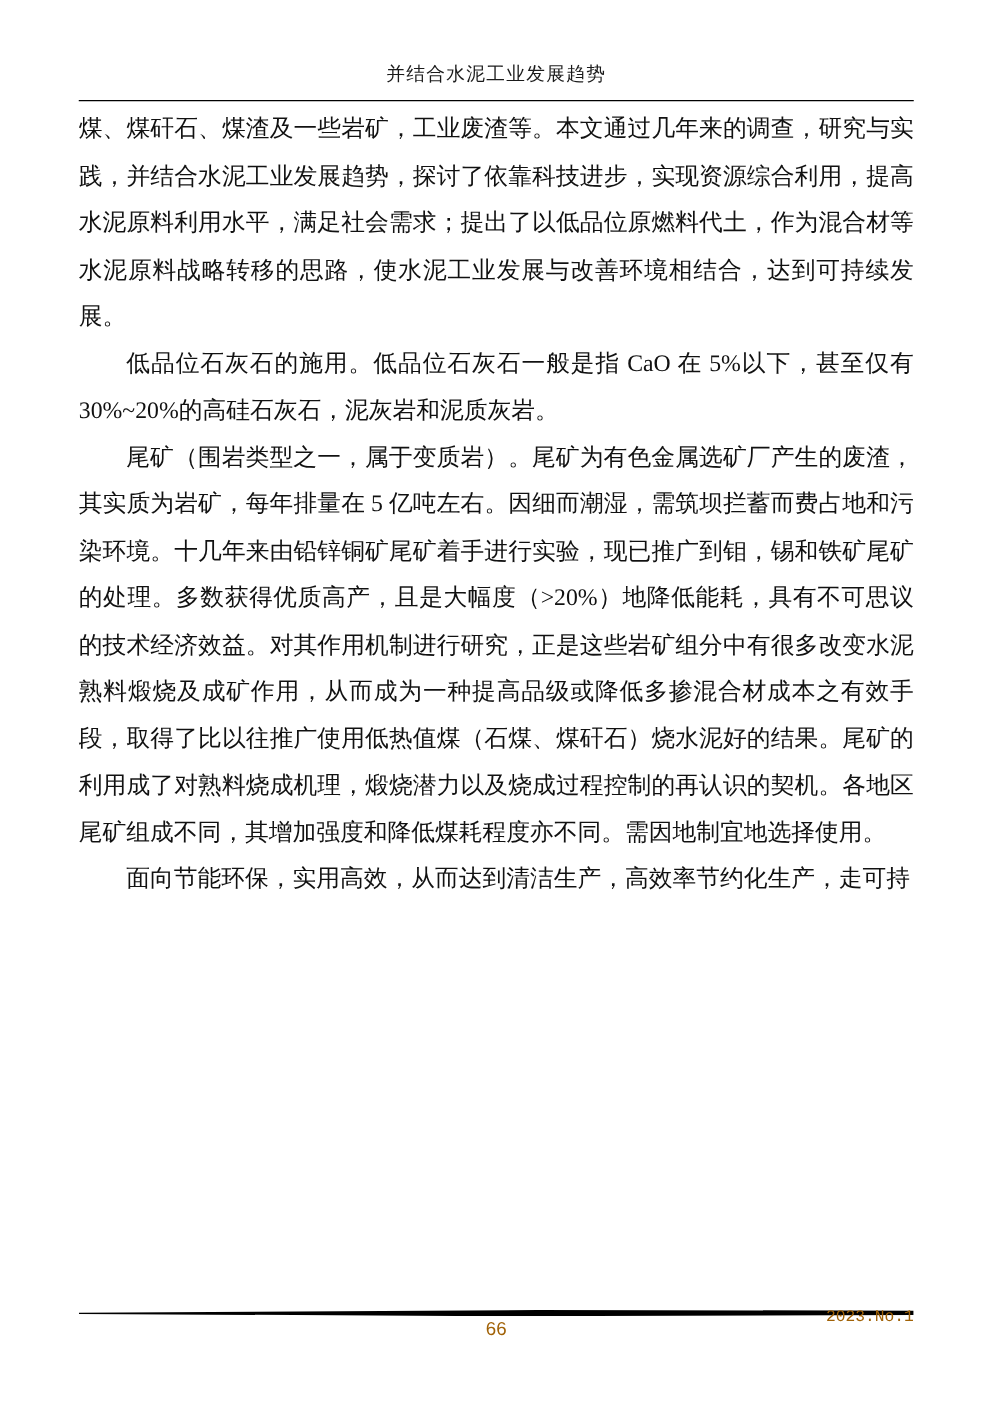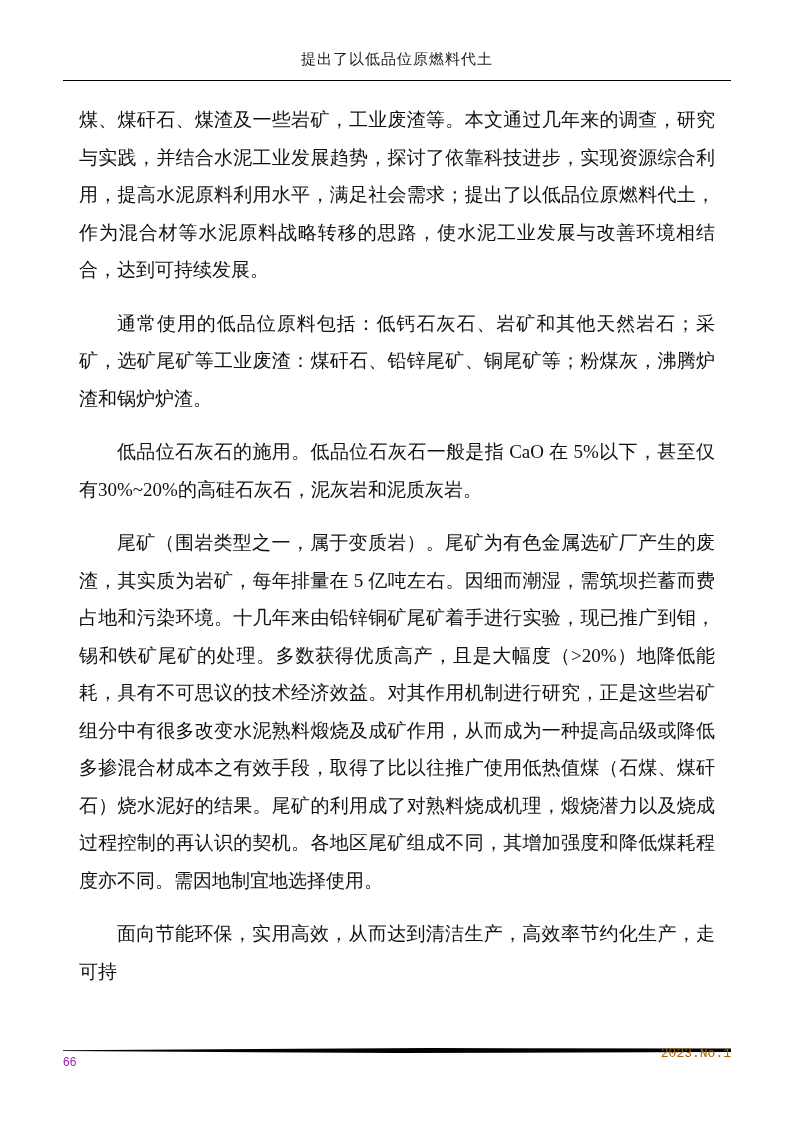--- a/index.html
+++ b/index.html
@@ -42,21 +42,21 @@
     top: 85px;
     left: 63px;
     width: 668px;
     font-size: 19px;
     line-height: 37.5px;
     text-align: justify;
     text-justify: inter-ideograph;
     color: #111111;
   }
   .content p {
-    margin: 16px;
+    margin: 0;
     padding: 0;
     text-indent: 2em;
   }
   .content p.no-indent {
     text-indent: 0;
   }
   .footer-rule {
     position: absolute;
     top: 1048px;
     left: 63px;
@@ -64,47 +64,47 @@
     height: 5px;
     background: #000000;
     
     clip-path: polygon(0 45%, 55% 0, 100% 10%, 100% 80%, 50% 100%, 0 62%);
   }
   .footer-pageno {
     position: absolute;
     top: 1055px;
     left: 63px;
     width: 668px;
-    font-size: 12px;
+    text-align: center;
+    font-size: 15px;
     font-family: "Liberation Sans", "DejaVu Sans", sans-serif;
-    color: #a21caf;
+    color: #a16207;
   }
   .footer-issue {
     position: absolute;
     top: 1046px;
     right: 62px;
     font-size: 13px;
     font-family: Liberation Mono, monospace;
     color: #a16207;
   }
 </style>
 </head>
 <body>
 
 <div class="page">
 
   <div class="header">
-    <span class="header-title">提出了以低品位原燃料代土</span>
+    <span class="header-title">并结合水泥工业发展趋势</span>
   </div>
 
   <div class="header-rule"></div>
 
   <div class="content">
     <p class="no-indent">煤、煤矸石、煤渣及一些岩矿，工业废渣等。本文通过几年来的调查，研究与实践，并结合水泥工业发展趋势，探讨了依靠科技进步，实现资源综合利用，提高水泥原料利用水平，满足社会需求；提出了以低品位原燃料代土，作为混合材等水泥原料战略转移的思路，使水泥工业发展与改善环境相结合，达到可持续发展。</p>
-    <p>通常使用的低品位原料包括：低钙石灰石、岩矿和其他天然岩石；采矿，选矿尾矿等工业废渣：煤矸石、铅锌尾矿、铜尾矿等；粉煤灰，沸腾炉渣和锅炉炉渣。</p>
     <p>低品位石灰石的施用。低品位石灰石一般是指 CaO 在 5%以下，甚至仅有30%~20%的高硅石灰石，泥灰岩和泥质灰岩。</p>
     <p>尾矿（围岩类型之一，属于变质岩）。尾矿为有色金属选矿厂产生的废渣，其实质为岩矿，每年排量在 5 亿吨左右。因细而潮湿，需筑坝拦蓄而费占地和污染环境。十几年来由铅锌铜矿尾矿着手进行实验，现已推广到钼，锡和铁矿尾矿的处理。多数获得优质高产，且是大幅度（&gt;20%）地降低能耗，具有不可思议的技术经济效益。对其作用机制进行研究，正是这些岩矿组分中有很多改变水泥熟料煅烧及成矿作用，从而成为一种提高品级或降低多掺混合材成本之有效手段，取得了比以往推广使用低热值煤（石煤、煤矸石）烧水泥好的结果。尾矿的利用成了对熟料烧成机理，煅烧潜力以及烧成过程控制的再认识的契机。各地区尾矿组成不同，其增加强度和降低煤耗程度亦不同。需因地制宜地选择使用。</p>
     <p>面向节能环保，实用高效，从而达到清洁生产，高效率节约化生产，走可持</p>
   </div>
 
   <div class="footer-rule"></div>
 
   <div class="footer-pageno">66</div>
 
   <div class="footer-issue">2023.No.1</div>

